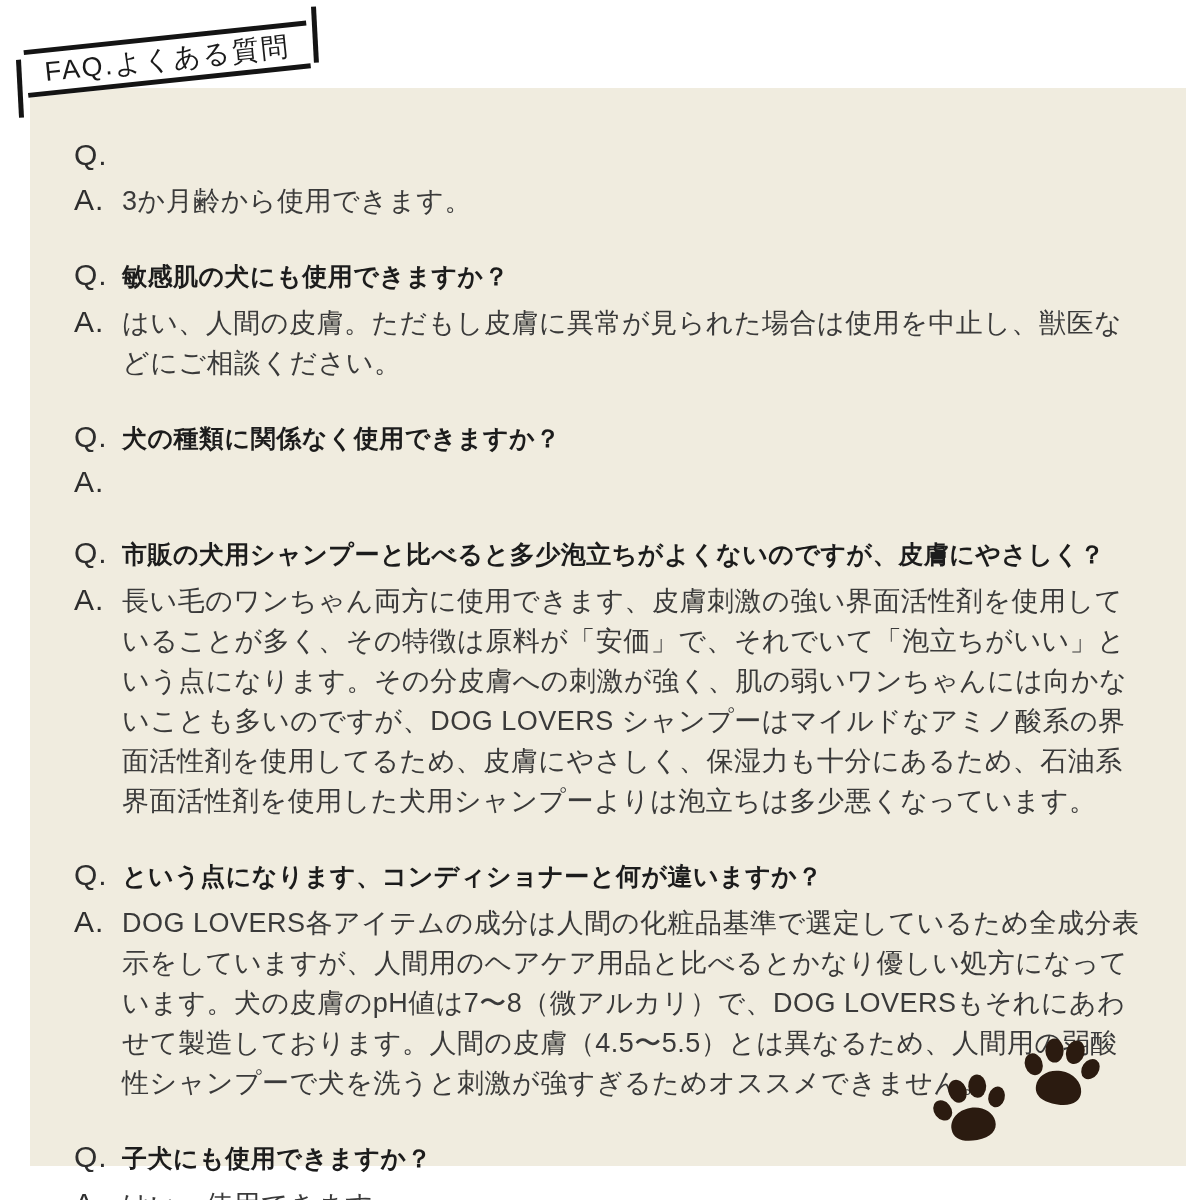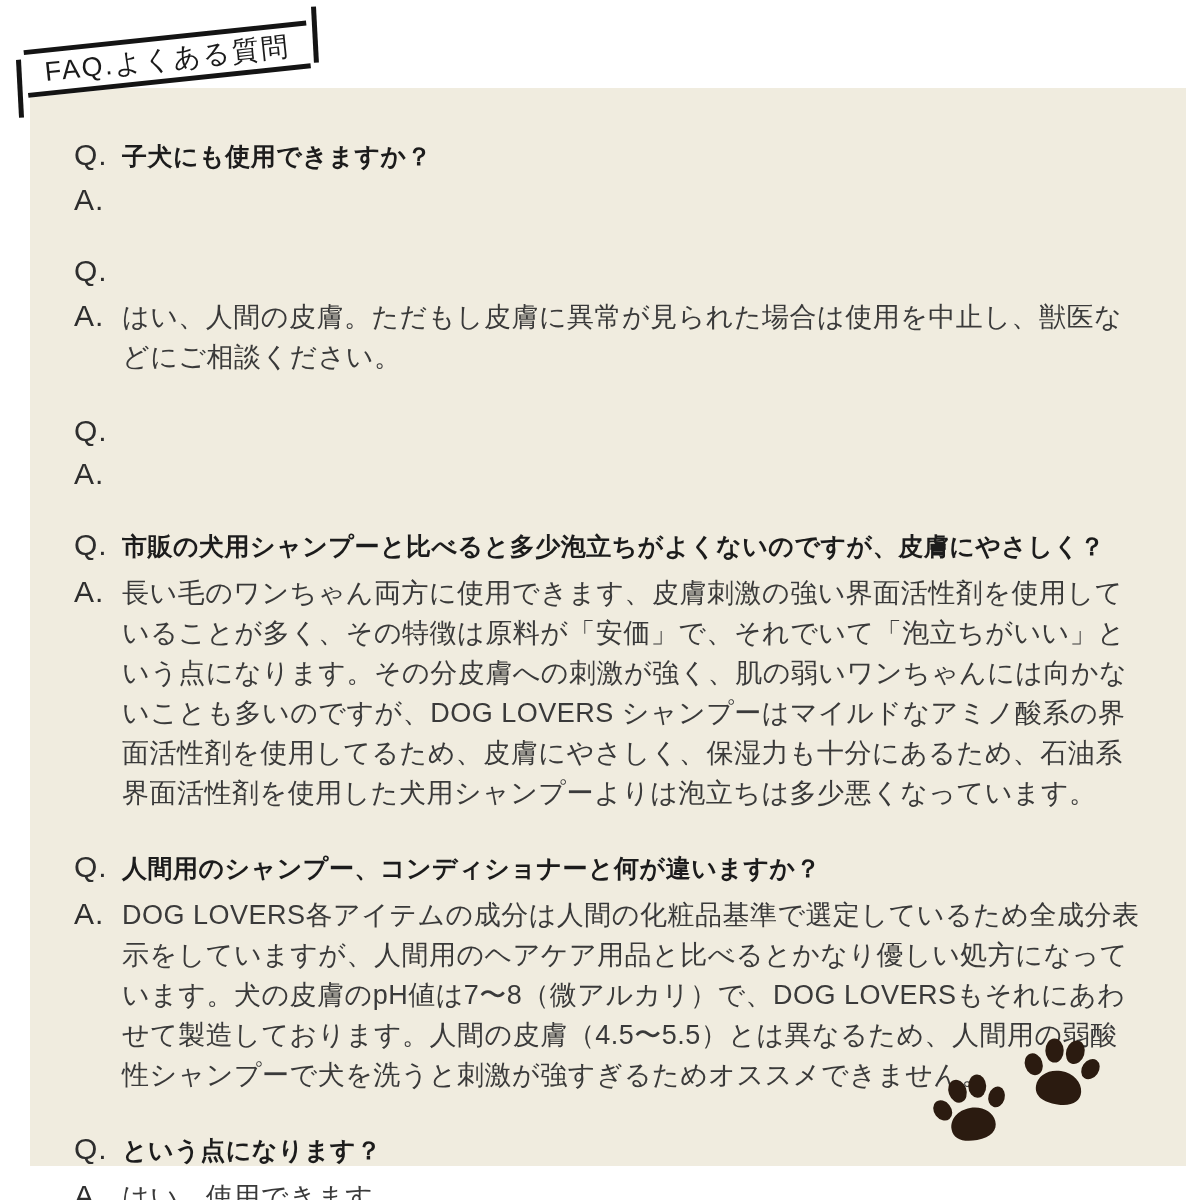--- a/index.html
+++ b/index.html
@@ -116,72 +116,74 @@
 <div class="title-box">
   <span class="title-text">FAQ.よくある質問</span>
 </div>
 
 <div class="panel">
   <div class="content">
 
     <div class="qa-block">
       <div class="q-row">
         <span class="qa-label">Q.</span>
+      </div>
+      <div class="a-row">
+        <span class="qa-label">A.</span>
+        <span class="a-text">3か月齢から使用できます。</span>
+      </div>
+    </div>
+
+    <div class="qa-block">
+      <div class="q-row">
+        <span class="qa-label">Q.</span>
+        <span class="q-text">敏感肌の犬にも使用できますか？</span>
+      </div>
+      <div class="a-row">
+        <span class="qa-label">A.</span>
+        <span class="a-text">はい、人間の皮膚。ただもし皮膚に異常が見られた場合は使用を中止し、獣医などにご相談ください。</span>
+      </div>
+    </div>
+
+    <div class="qa-block">
+      <div class="q-row">
+        <span class="qa-label">Q.</span>
+        <span class="q-text">犬の種類に関係なく使用できますか？</span>
+      </div>
+      <div class="a-row">
+        <span class="qa-label">A.</span>
+      </div>
+    </div>
+
+    <div class="qa-block">
+      <div class="q-row">
+        <span class="qa-label">Q.</span>
+        <span class="q-text">市販の犬用シャンプーと比べると多少泡立ちがよくないのですが、皮膚にやさしく？</span>
+      </div>
+      <div class="a-row">
+        <span class="qa-label">A.</span>
+        <span class="a-text">長い毛のワンちゃん両方に使用できます、皮膚刺激の強い界面活性剤を使用していることが多く、その特徴は原料が「安価」で、それでいて「泡立ちがいい」という点になります。その分皮膚への刺激が強く、肌の弱いワンちゃんには向かないことも多いのですが、DOG LOVERS シャンプーはマイルドなアミノ酸系の界面活性剤を使用してるため、皮膚にやさしく、保湿力も十分にあるため、石油系界面活性剤を使用した犬用シャンプーよりは泡立ちは多少悪くなっています。</span>
+      </div>
+    </div>
+
+    <div class="qa-block">
+      <div class="q-row">
+        <span class="qa-label">Q.</span>
+        <span class="q-text">という点になります、コンディショナーと何が違いますか？</span>
+      </div>
+      <div class="a-row">
+        <span class="qa-label">A.</span>
+        <span class="a-text">DOG LOVERS各アイテムの成分は人間の化粧品基準で選定しているため全成分表示をしていますが、人間用のヘアケア用品と比べるとかなり優しい処方になっています。犬の皮膚のpH値は7〜8（微アルカリ）で、DOG LOVERSもそれにあわせて製造しております。人間の皮膚（4.5〜5.5）とは異なるため、人間用の弱酸性シャンプーで犬を洗うと刺激が強すぎるためオススメできません。</span>
+      </div>
+    </div>
+
+    <div class="qa-block">
+      <div class="q-row">
+        <span class="qa-label">Q.</span>
         <span class="q-text">子犬にも使用できますか？</span>
-      </div>
-      <div class="a-row">
-        <span class="qa-label">A.</span>
-      </div>
-    </div>
-
-    <div class="qa-block">
-      <div class="q-row">
-        <span class="qa-label">Q.</span>
-      </div>
-      <div class="a-row">
-        <span class="qa-label">A.</span>
-        <span class="a-text">はい、人間の皮膚。ただもし皮膚に異常が見られた場合は使用を中止し、獣医などにご相談ください。</span>
-      </div>
-    </div>
-
-    <div class="qa-block">
-      <div class="q-row">
-        <span class="qa-label">Q.</span>
-      </div>
-      <div class="a-row">
-        <span class="qa-label">A.</span>
-      </div>
-    </div>
-
-    <div class="qa-block">
-      <div class="q-row">
-        <span class="qa-label">Q.</span>
-        <span class="q-text">市販の犬用シャンプーと比べると多少泡立ちがよくないのですが、皮膚にやさしく？</span>
-      </div>
-      <div class="a-row">
-        <span class="qa-label">A.</span>
-        <span class="a-text">長い毛のワンちゃん両方に使用できます、皮膚刺激の強い界面活性剤を使用していることが多く、その特徴は原料が「安価」で、それでいて「泡立ちがいい」という点になります。その分皮膚への刺激が強く、肌の弱いワンちゃんには向かないことも多いのですが、DOG LOVERS シャンプーはマイルドなアミノ酸系の界面活性剤を使用してるため、皮膚にやさしく、保湿力も十分にあるため、石油系界面活性剤を使用した犬用シャンプーよりは泡立ちは多少悪くなっています。</span>
-      </div>
-    </div>
-
-    <div class="qa-block">
-      <div class="q-row">
-        <span class="qa-label">Q.</span>
-        <span class="q-text">人間用のシャンプー、コンディショナーと何が違いますか？</span>
-      </div>
-      <div class="a-row">
-        <span class="qa-label">A.</span>
-        <span class="a-text">DOG LOVERS各アイテムの成分は人間の化粧品基準で選定しているため全成分表示をしていますが、人間用のヘアケア用品と比べるとかなり優しい処方になっています。犬の皮膚のpH値は7〜8（微アルカリ）で、DOG LOVERSもそれにあわせて製造しております。人間の皮膚（4.5〜5.5）とは異なるため、人間用の弱酸性シャンプーで犬を洗うと刺激が強すぎるためオススメできません。</span>
-      </div>
-    </div>
-
-    <div class="qa-block">
-      <div class="q-row">
-        <span class="qa-label">Q.</span>
-        <span class="q-text">という点になります？</span>
       </div>
       <div class="a-row">
         <span class="qa-label">A.</span>
         <span class="a-text">はい、使用できます。</span>
       </div>
     </div>
 
   </div>
 </div>
 

